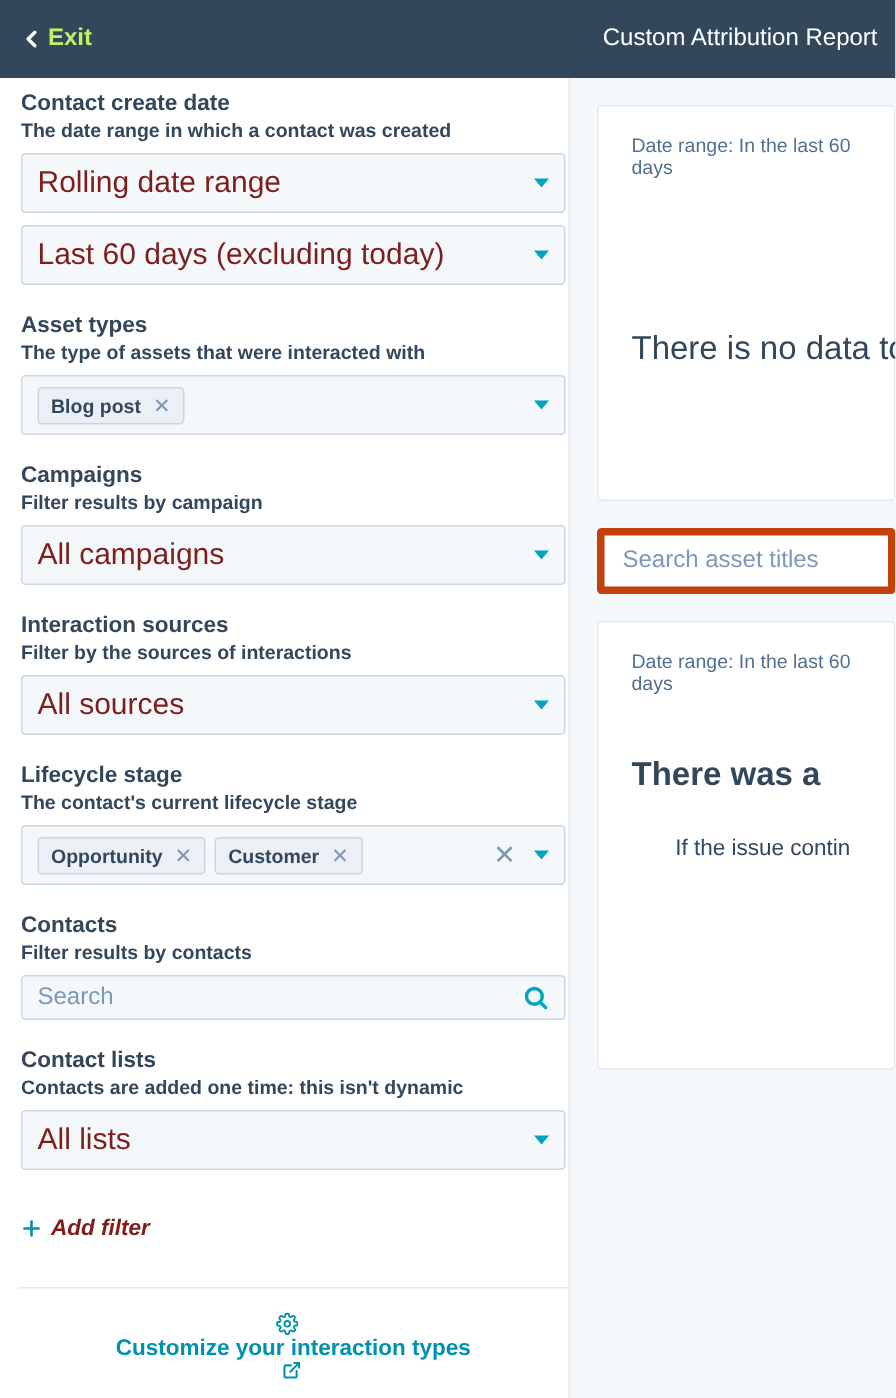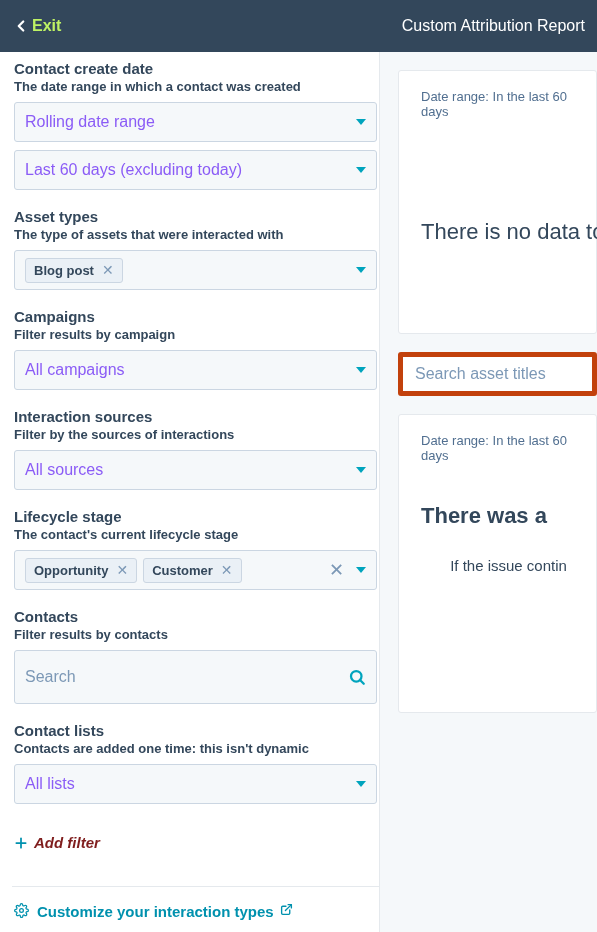--- a/index.html
+++ b/index.html
@@ -67,22 +67,22 @@
       height: 40px;
       display: flex;
       align-items: center;
       padding: 0 10px;
       margin: 0 2px;
       position: relative;
       cursor: pointer;
     }
     .select-box.mt { margin-top: 8px; }
     .select-text {
-      color: #8b5cf6;
-      font-size: 16px;
+      color: #7f1d1d;
+      font-size: 20px;
       flex: 1;
     }
     .caret {
       border-left: 5px solid transparent;
       border-right: 5px solid transparent;
       border-top: 6px solid #00a4bd;
       width: 0;
       height: 0;
     }
     .clear-x {
@@ -115,21 +115,21 @@
     .chip-row {
       display: flex;
       align-items: center;
       flex: 1;
       flex-wrap: wrap;
     }
     .search-box {
       border: 1px solid #cbd6e2;
       background: #f5f8fa;
       border-radius: 3px;
-      height: 54px;
+      height: 30px;
       display: flex;
       align-items: center;
       padding: 0 10px;
       margin: 0 2px;
     }
     .search-input {
       flex: 1;
       border: none;
       background: transparent;
       font-size: 16px;
@@ -146,25 +146,26 @@
       font-size: 15px;
       padding: 12px 2px 30px 2px;
       cursor: pointer;
       font-style: italic;
     }
     .add-filter svg { margin-right: 6px; }
     .customize-bar {
       border-top: 1px solid #e5e9ed;
       padding: 16px 2px 12px 2px;
       display: flex;
-      align-items: flex-start;
+      align-items: center;
       color: #0091ae;
       font-weight: 700;
       font-size: 15px;
       cursor: pointer;
+      flex-direction: column;
     }
     .customize-bar svg { margin-right: 8px; }
     .ext-icon { margin-left: 6px; }
     .content {
       flex: 1;
       padding: 18px 0 0 18px;
       overflow: hidden;
       position: relative;
     }
     .card {

